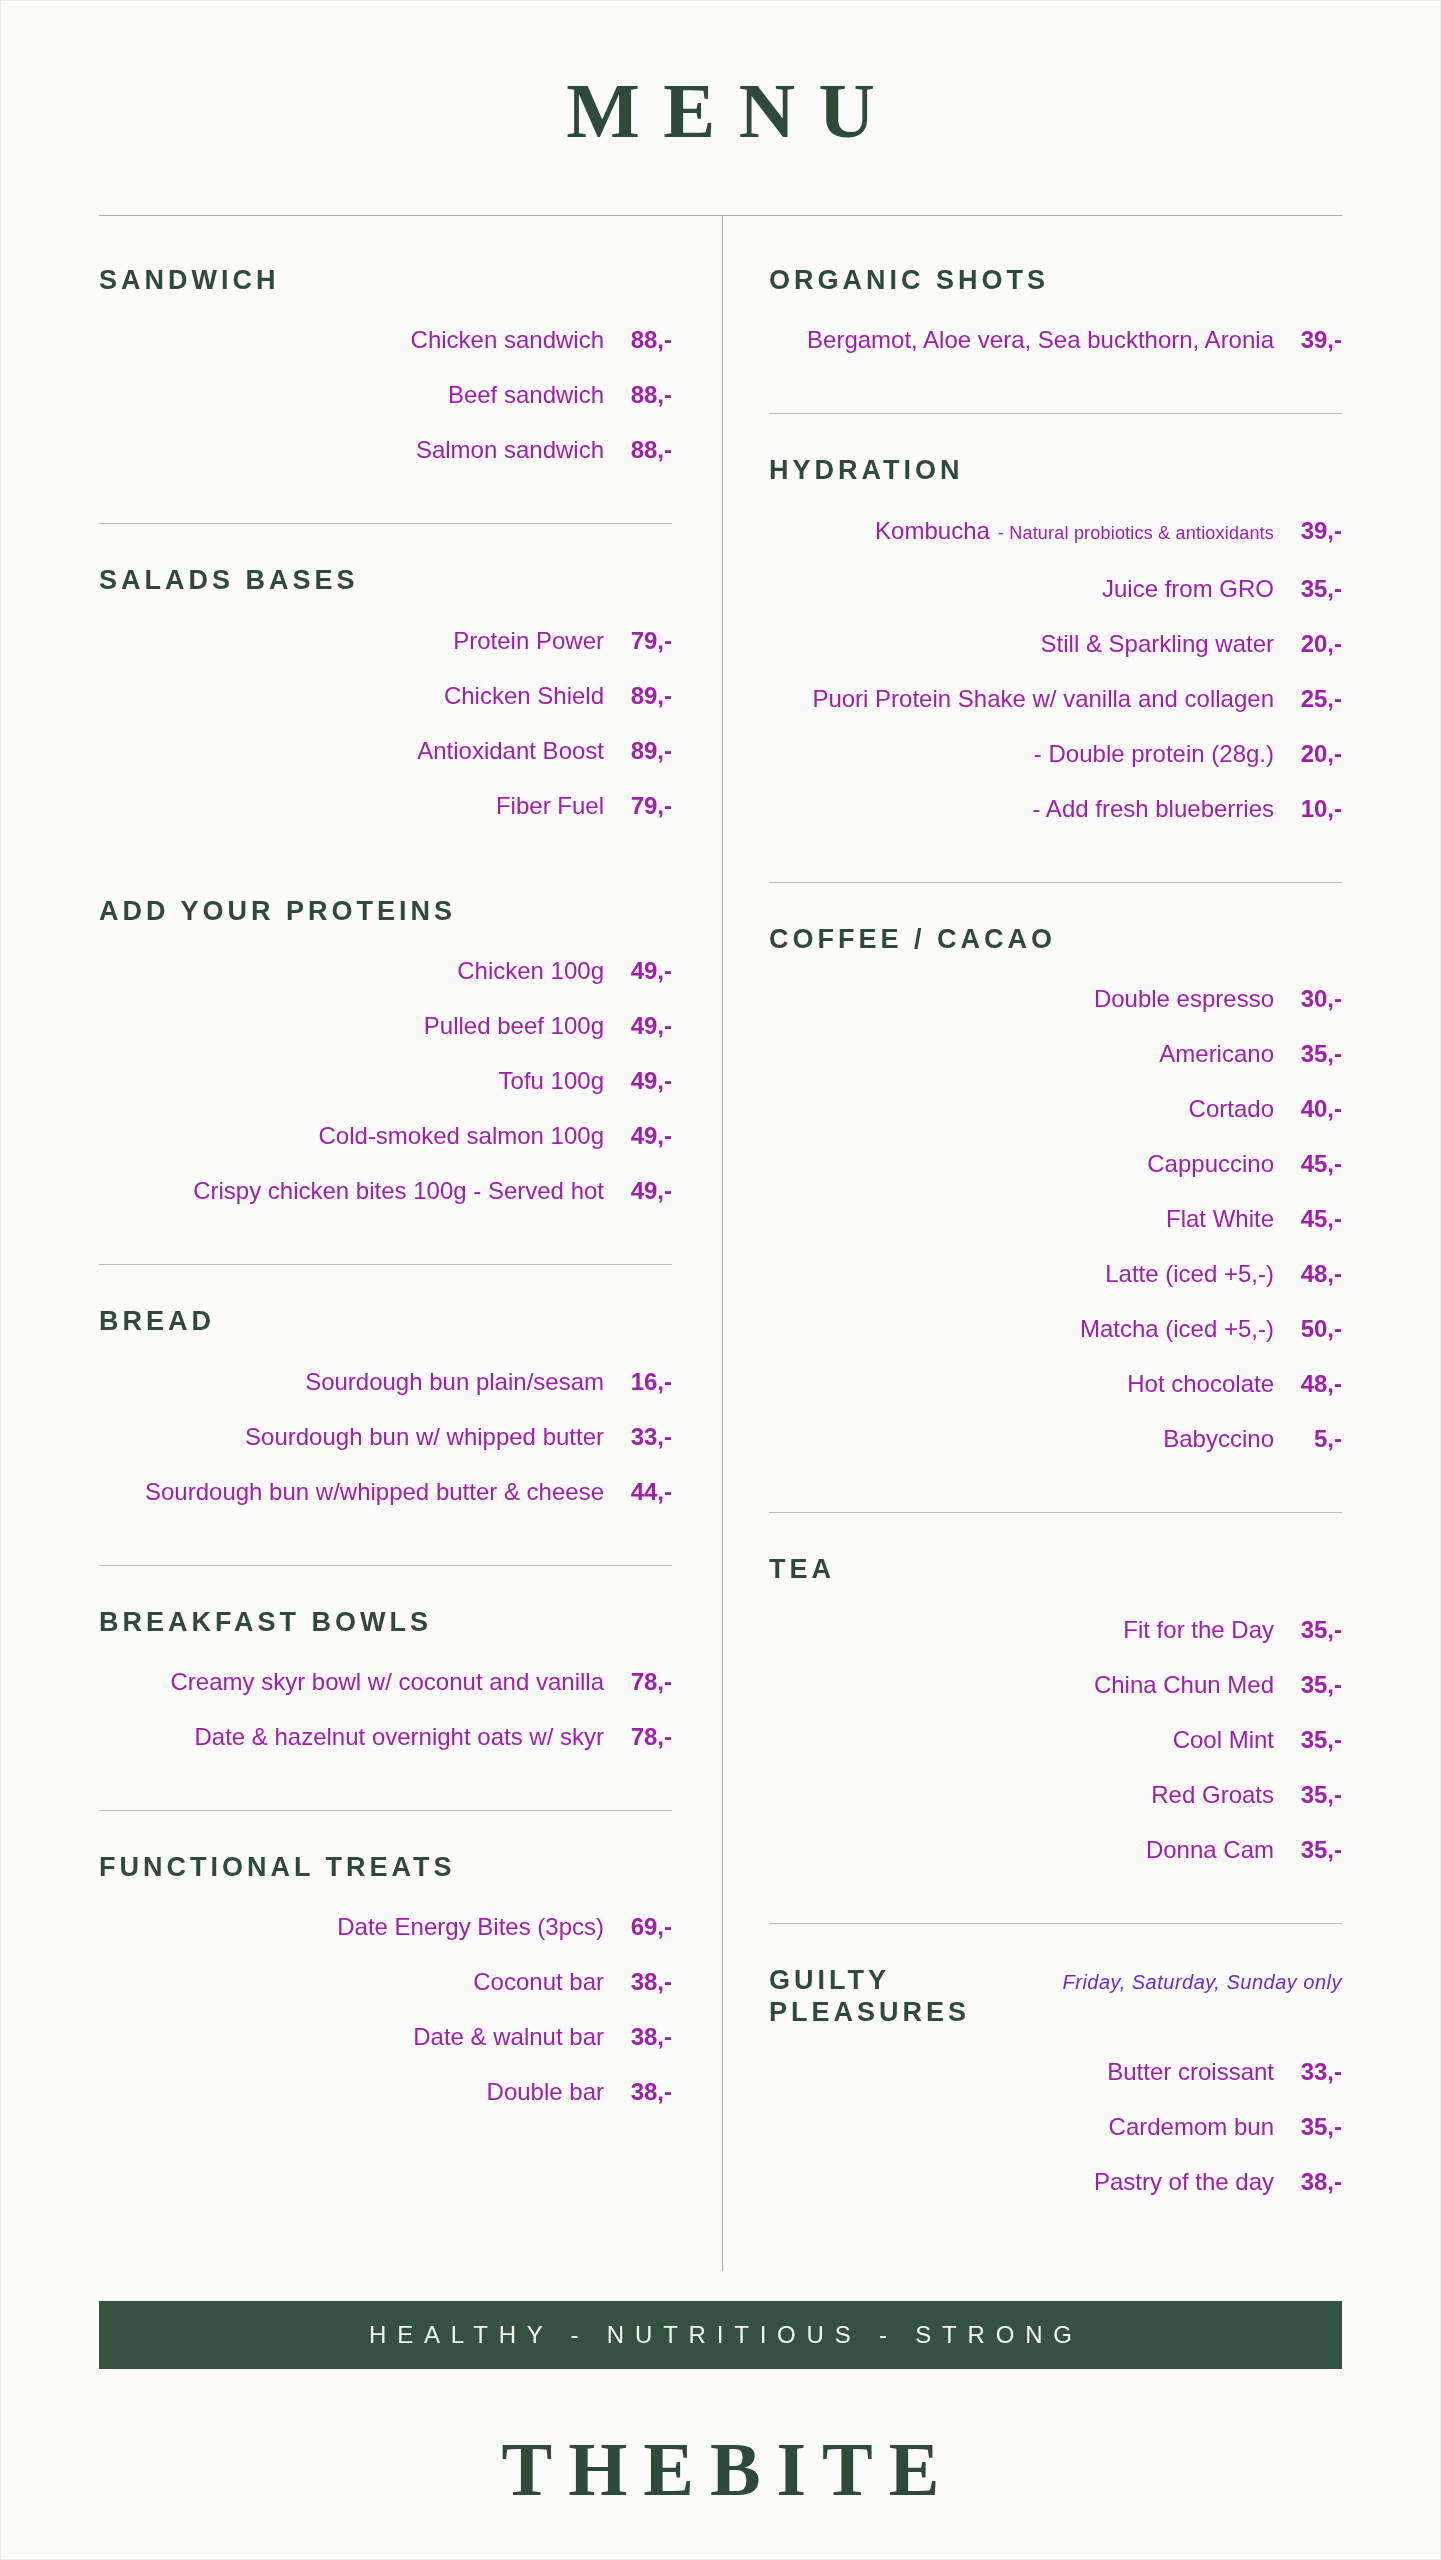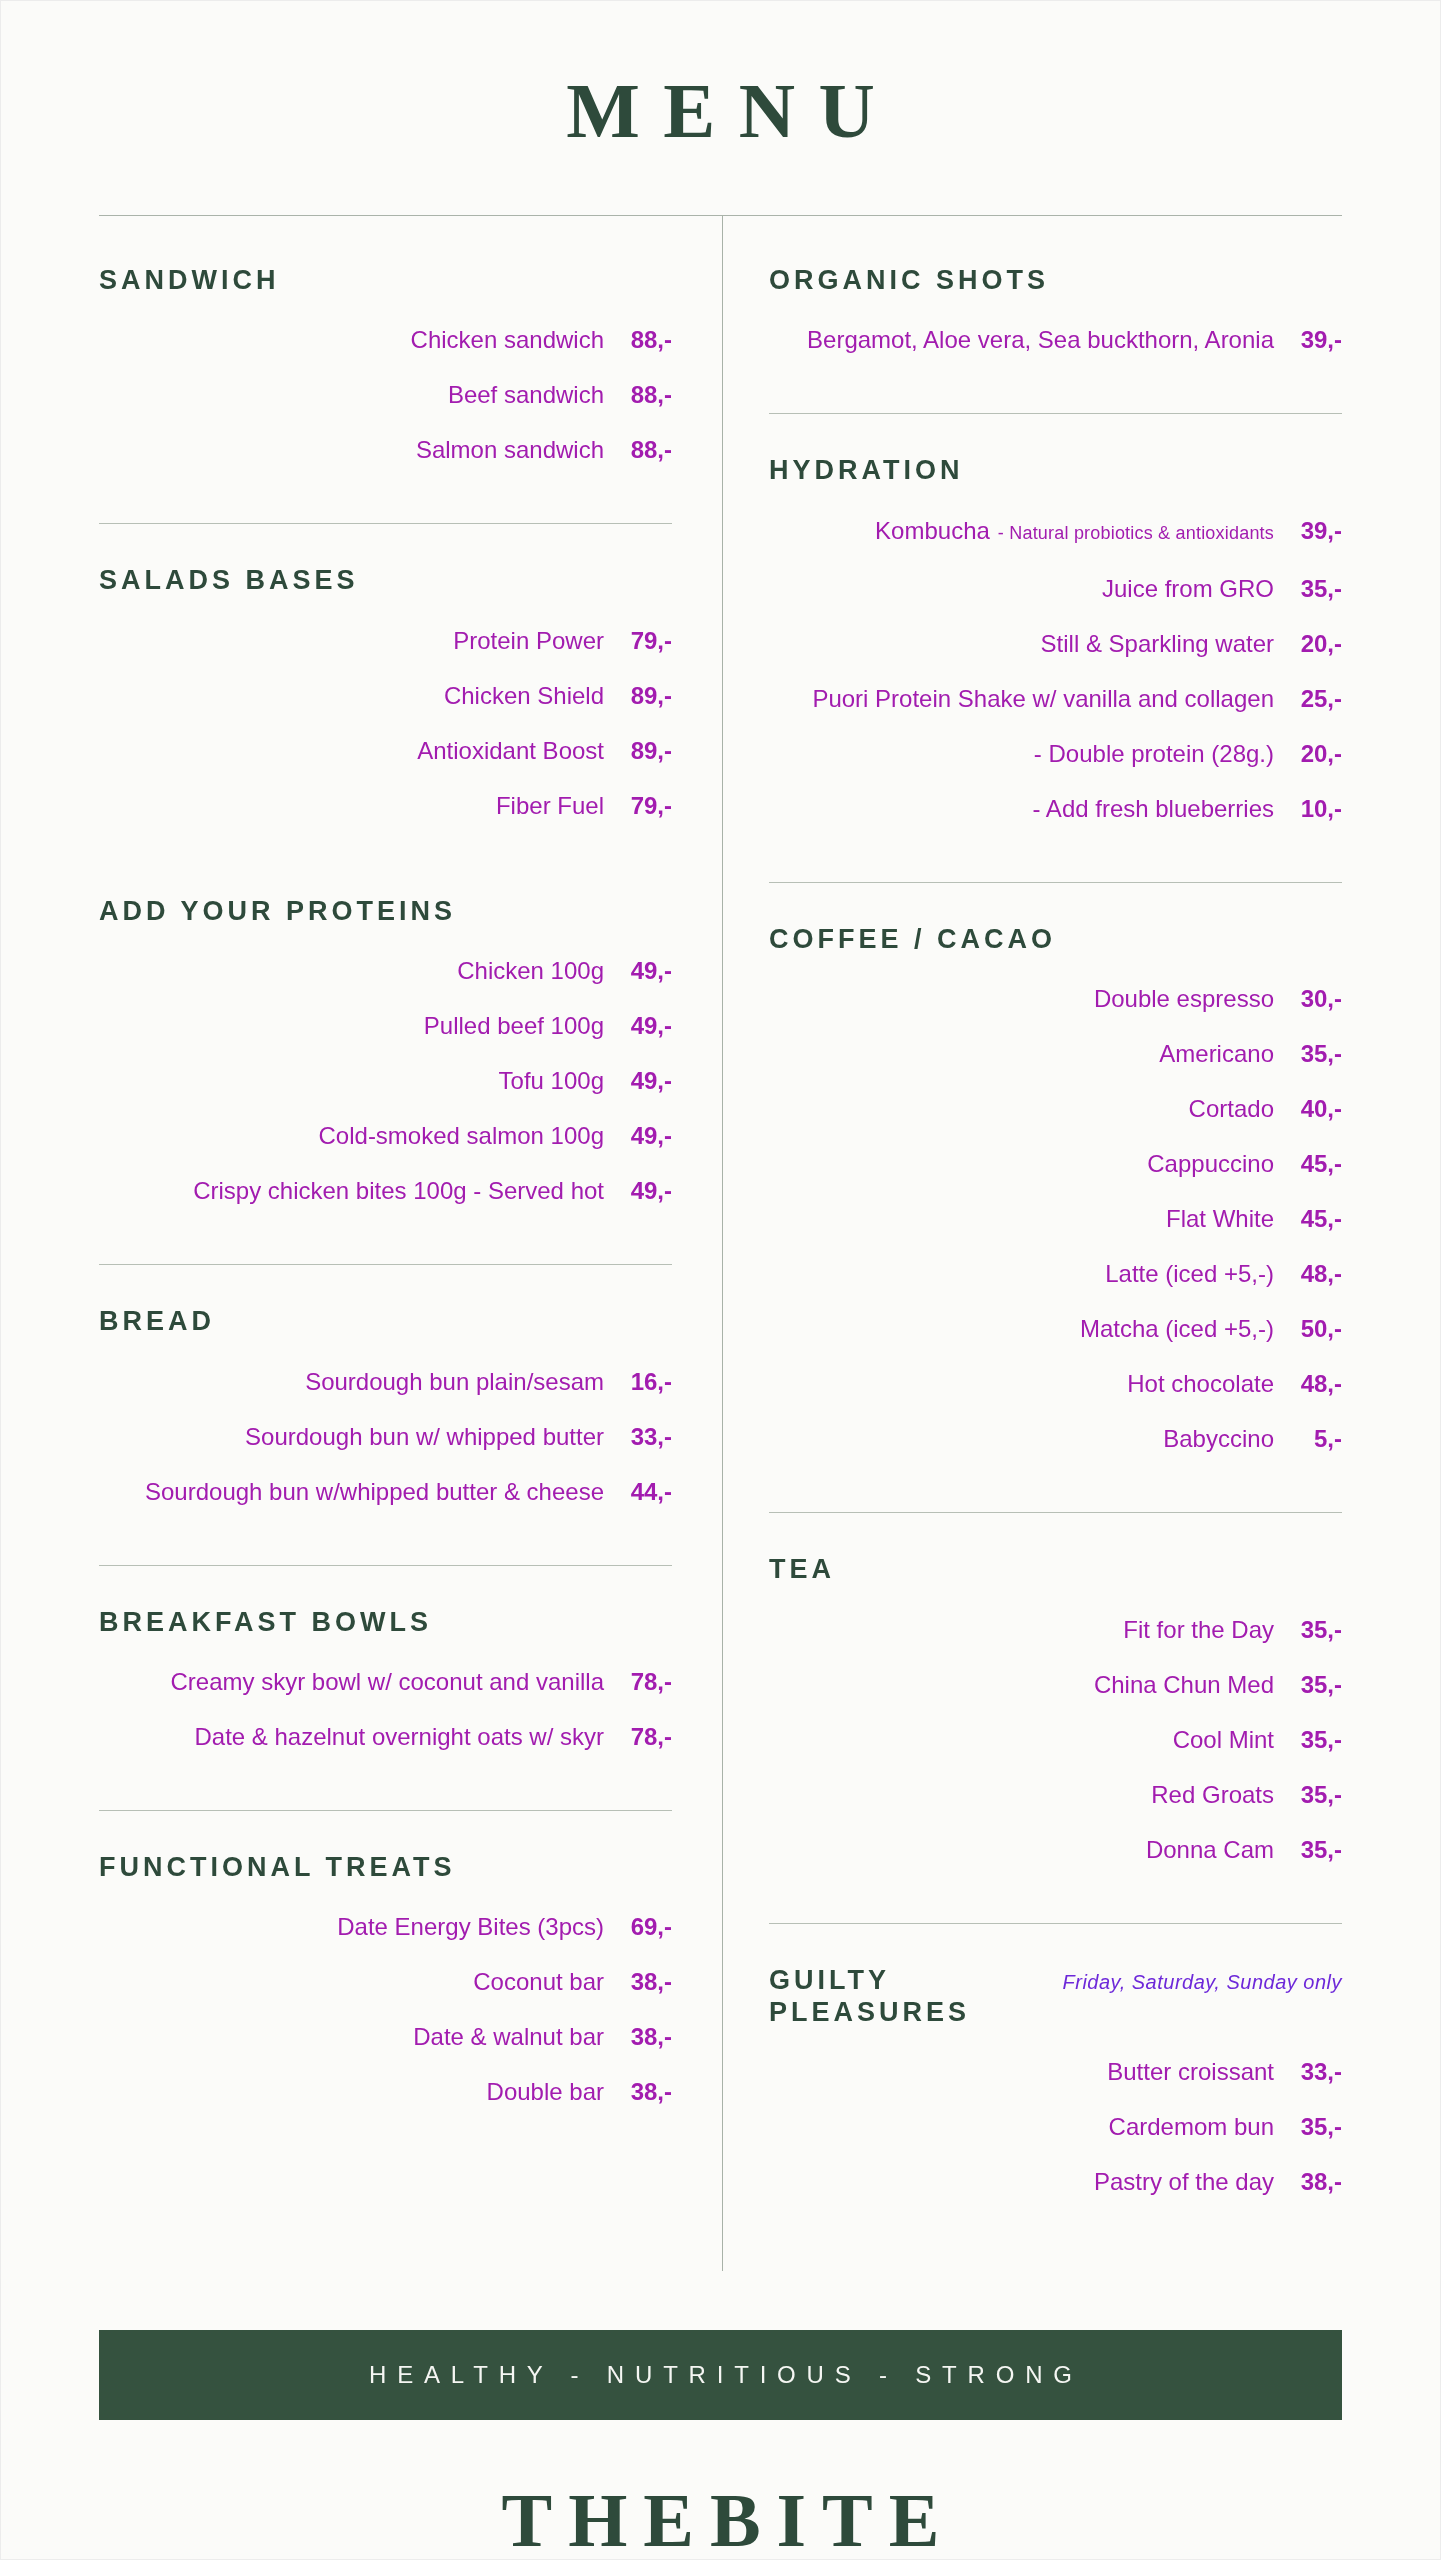--- a/index.html
+++ b/index.html
@@ -32,21 +32,21 @@
   }
   .top-rule {
     border:none;
     border-top:1.5px solid #aab3aa;
     margin:58px 0 0 0;
   }
   
   .columns {
     display:flex;
     align-items:stretch;
-    padding-bottom:59px;
+    padding-bottom:30px;
   }
   .col { flex:1 1 0; padding-top:48px; min-width:0; }
   .col.left  { padding-right:50px; }
   .col.right { padding-left:46px; }
   .col-divider {
     width:0;
     border-left:1.5px solid #a8b2a8;
   }
   
   .section { margin:0; }
@@ -95,21 +95,21 @@
     white-space:nowrap;
     font-weight:bold;
   }
   .section-rule {
     border:none;
     border-top:1.5px solid #b7bfb6;
     margin:46px 0 40px 0;
   }
   
   .banner {
-    height:90px;
+    height:68px;
     background:#35523f;
     display:flex;
     align-items:center;
     justify-content:center;
   }
   .banner-text {
     color:#f5f6f3;
     font-size:24px;
     letter-spacing:0.45em;
     text-indent:0.45em;

